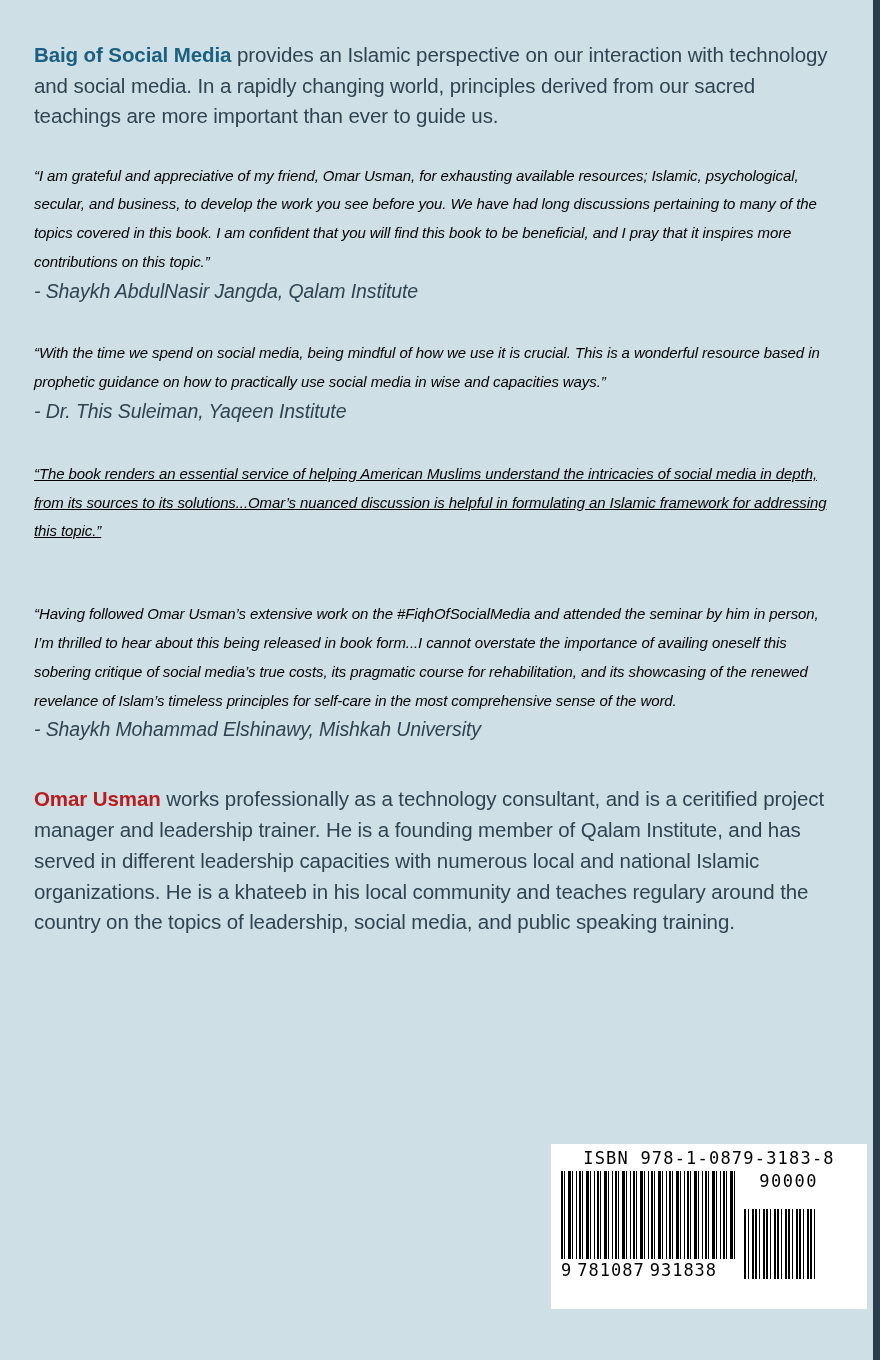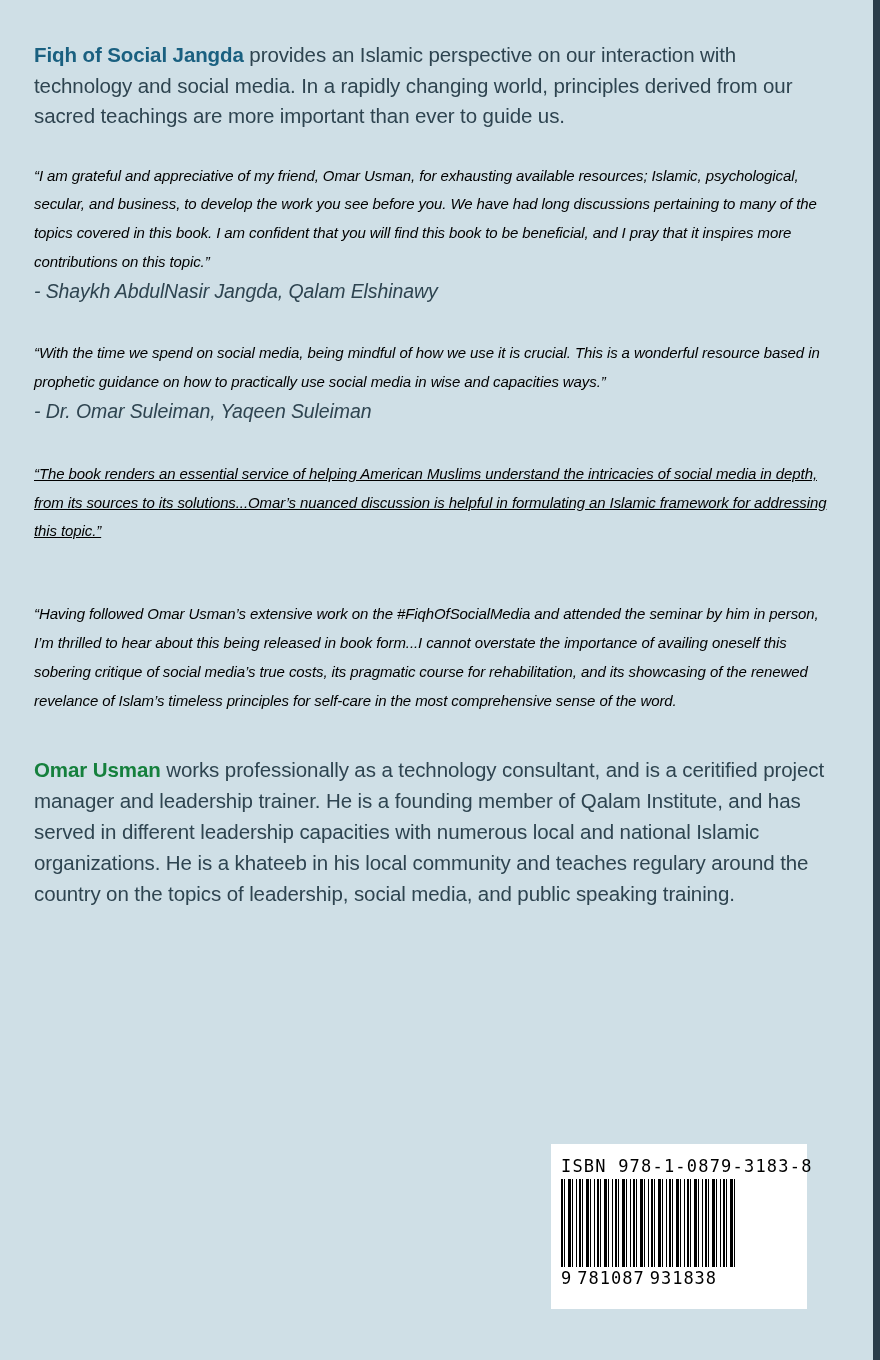--- a/index.html
+++ b/index.html
@@ -69,32 +69,32 @@
   .q4 { margin-top: 54px; }
   .bio {
     margin-top: 40px;
     font-size: 20.5px;
     line-height: 30.8px;
     color: #2e4450;
     letter-spacing: -0.1px;
     max-width: 810px;
   }
   .bio .bio-name {
-    color: #15803d;
+    color: #b91c1c;
     font-weight: bold;
   }
   .barcode-area {
     position: absolute;
     left: 551px;
     top: 1144px;
-    width: 256px;
+    width: 316px;
     height: 165px;
     background: #ffffff;
     box-sizing: border-box;
-    padding: 12px 10px 6px 10px;
+    padding: 4px 10px 6px 10px;
   }
   .isbn-line {
     font-family: "DejaVu Sans Mono", monospace;
     font-size: 17px;
     letter-spacing: 1.2px;
     color: #000;
     text-align: center;
     white-space: nowrap;
     margin: 0 0 3px 0;
   }
@@ -151,47 +151,52 @@
     white-space: nowrap;
   }
   .ean-digits .lead { margin-right: 5px; }
   .ean-digits .grp { margin-right: 5px; }
 </style>
 </head>
 <body>
 
 <div class="page">
 
-  <p class="blurb"><span class="title-lead">Fiqh of Social Jangda</span><span> provides an Islamic perspective on our interaction with technology and social media. In a rapidly changing world, principles derived from our sacred teachings are more important than ever to guide us.</span></p>
+  <p class="blurb"><span class="title-lead">Baig of Social Media</span><span> provides an Islamic perspective on our interaction with technology and social media. In a rapidly changing world, principles derived from our sacred teachings are more important than ever to guide us.</span></p>
 
   <div class="quote-block q1">
     <p class="quote-text">“I am grateful and appreciative of my friend, Omar Usman, for exhausting available resources; Islamic, psychological, secular, and business, to develop the work you see before you. We have had long discussions pertaining to many of the topics covered in this book. I am confident that you will find this book to be beneficial, and I pray that it inspires more contributions on this topic.”</p>
-    <p class="quote-attrib">- Shaykh AbdulNasir Jangda, Qalam Elshinawy</p>
+    <p class="quote-attrib">- Shaykh AbdulNasir Jangda, Qalam Institute</p>
   </div>
 
   <div class="quote-block q2">
     <p class="quote-text">“With the time we spend on social media, being mindful of how we use it is crucial. This is a wonderful resource based in prophetic guidance on how to practically use social media in wise and capacities ways.”</p>
-    <p class="quote-attrib">- Dr. Omar Suleiman, Yaqeen Suleiman</p>
+    <p class="quote-attrib">- Dr. This Suleiman, Yaqeen Institute</p>
   </div>
 
   <div class="quote-block q3">
     <p class="quote-text">“The book renders an essential service of helping American Muslims understand the intricacies of social media in depth, from its sources to its solutions...Omar’s nuanced discussion is helpful in formulating an Islamic framework for addressing this topic.”</p>
   </div>
 
   <div class="quote-block q4">
     <p class="quote-text">“Having followed Omar Usman’s extensive work on the #FiqhOfSocialMedia and attended the seminar by him in person, I’m thrilled to hear about this being released in book form...I cannot overstate the importance of availing oneself this sobering critique of social media’s true costs, its pragmatic course for rehabilitation, and its showcasing of the renewed revelance of Islam’s timeless principles for self-care in the most comprehensive sense of the word.</p>
+    <p class="quote-attrib">- Shaykh Mohammad Elshinawy, Mishkah University</p>
   </div>
 
   <p class="bio"><span class="bio-name">Omar Usman</span><span> works professionally as a technology consultant, and is a ceritified project manager and leadership trainer. He is a founding member of Qalam Institute, and has served in different leadership capacities with numerous local and national Islamic organizations. He is a khateeb in his local community and teaches regulary around the country on the topics of leadership, social media, and public speaking training.</span></p>
 
 </div>
 
 <div class="barcode-area">
   <p class="isbn-line">ISBN 978-1-0879-3183-8</p>
   <div class="bars-row">
     <div class="bars-main">
       <div class="bar-strip main"></div>
       <p class="ean-digits"><span class="lead">9</span><span class="grp">781087</span><span>931838</span></p>
     </div>
+    <div class="bars-addon-wrap">
+      <p class="price-code">90000</p>
+      <div class="bar-strip addon"></div>
+    </div>
   </div>
 </div>
 
 <div class="spine-edge"></div>
 
 </body></html>

